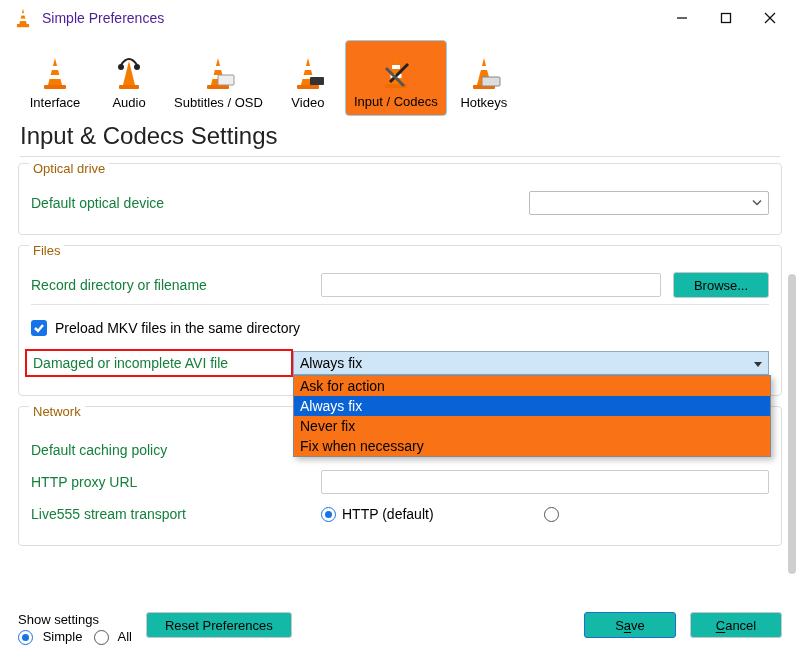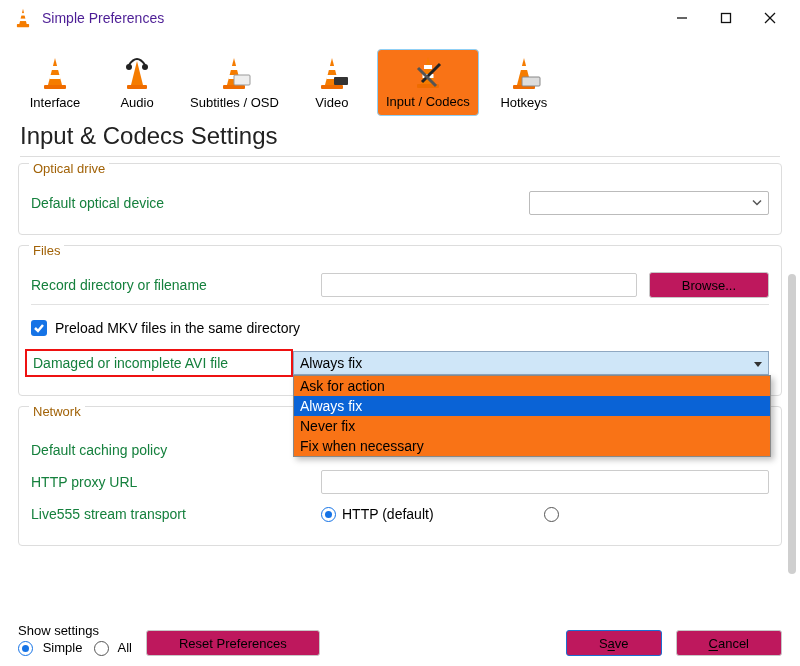--- a/index.html
+++ b/index.html
@@ -24,22 +24,20 @@
   .titlebar .title { flex: 1; font-size: 14px; color: #4c1d95; }
   .winbtn {
     width: 44px; height: 30px;
     display: flex; align-items: center; justify-content: center;
     color: #111;
   }
   .winbtn svg { width: 12px; height: 12px; }
   
   .tabs {
     display: flex;
-    align-items: flex-end;
-    gap: 8px;
     padding: 4px 18px 0 18px;
     height: 80px;
   }
   .tab {
     display: flex; flex-direction: column; align-items: center; justify-content: flex-end;
     min-width: 74px;
     padding: 4px 8px 6px 8px;
     border-radius: 4px;
     font-size: 13px;
     color: #000;
@@ -103,24 +101,24 @@
     border-radius: 2px;
     background: #fff;
     position: relative;
   }
   .selectbox .chev {
     position: absolute; right: 6px; top: 50%; transform: translateY(-50%);
     color: #444;
   }
   .btn {
     height: 26px;
-    padding: 0 32px;
+    padding: 0 18px;
     border: 1px solid #c7c7c7;
     border-radius: 3px;
-    background: #be185d;
+    background: #14b8a6;
     font-size: 13px;
     display: inline-flex; align-items: center; justify-content: center;
   }
   .btn.primary {
     border-color: #1b6fd2;
     color: #000;
     min-width: 92px;
   }
   .group hr.inner {
     border: none;
@@ -184,21 +182,21 @@
   .radio.sel::after {
     content: "";
     width: 7px; height: 7px; border-radius: 50%; background: #1573e6;
   }
   
   .footer {
     position: absolute;
     left: 0; right: 0; bottom: 0;
     height: 54px;
     display: flex;
-    align-items: flex-end;
+    align-items: flex-start;
     padding: 0 18px 10px 18px;
   }
   .footer .grow { flex: 1; }
   .show-settings { font-size: 13px; margin-right: 14px; }
   .show-settings .title2 { display:block; margin-bottom:2px; }
   .scrollbar {
     position: absolute;
     right: 4px; top: 274px;
     width: 8px; height: 300px;
     background: #cfcfcf;

